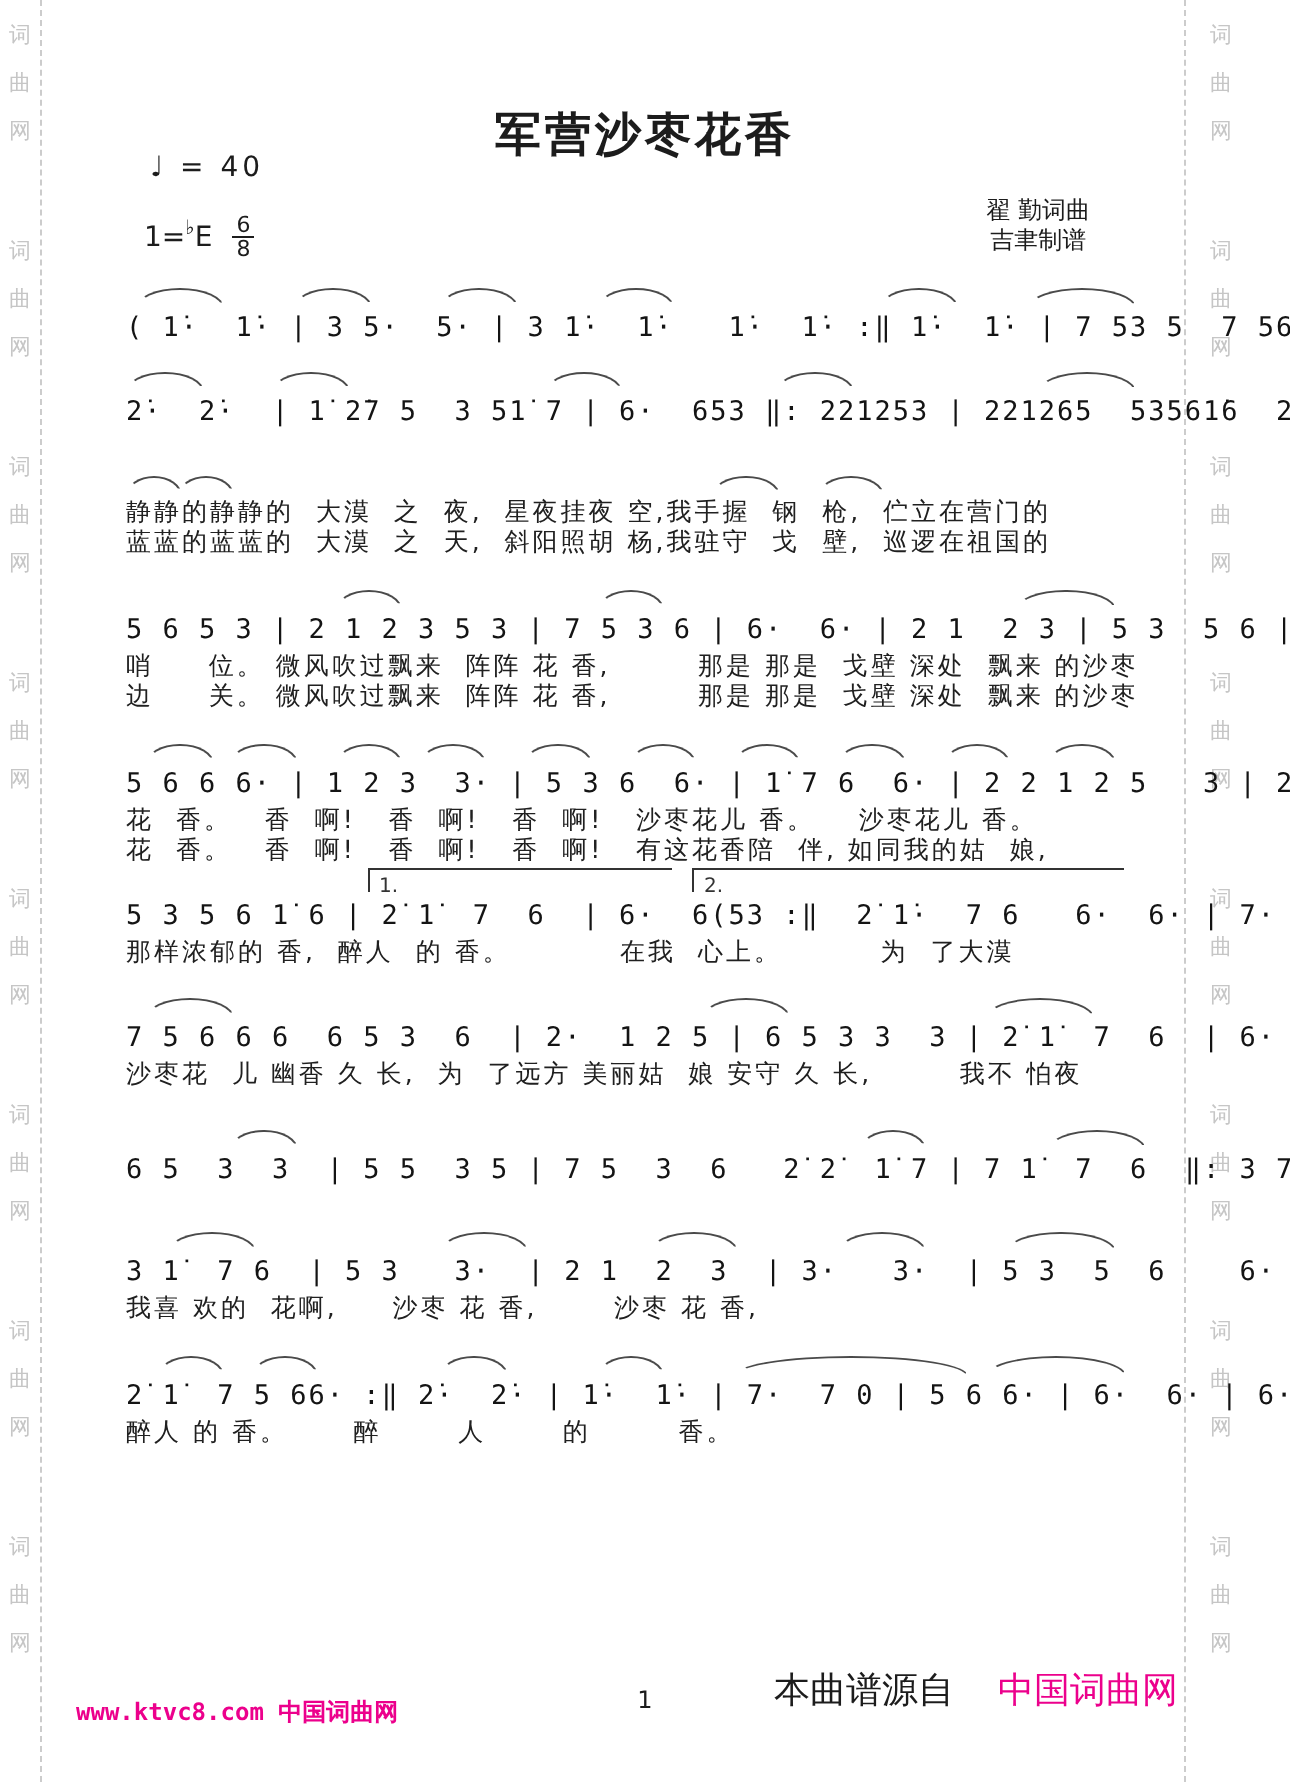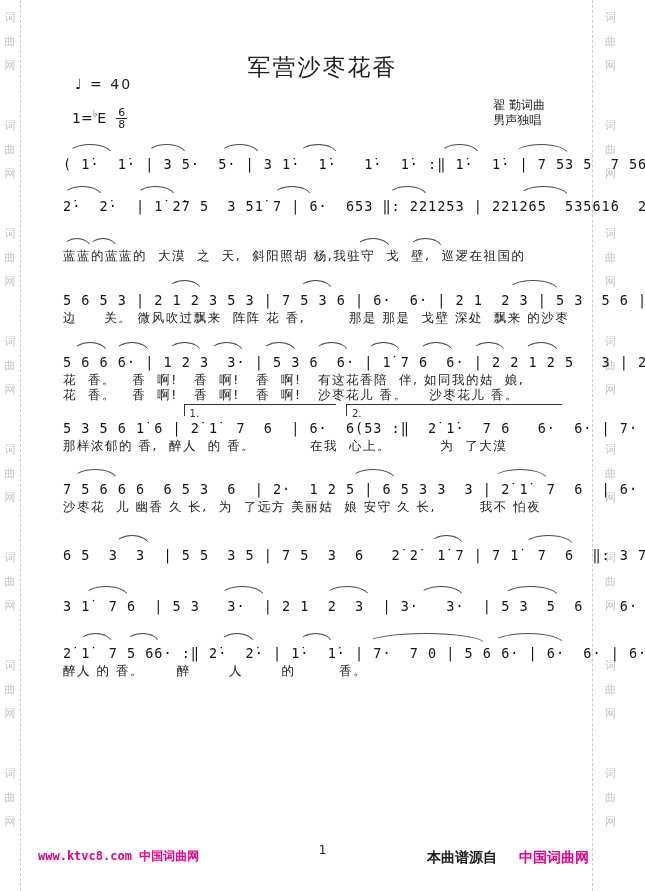--- a/index.html
+++ b/index.html
@@ -13,29 +13,29 @@
   .wm-col.right{right:0;width:52px;border-left:1px dashed #cccccc;}
   .wm-group{display:flex;flex-direction:column;margin-bottom:36px;}
   .wm-col.left .wm-group{align-items:center;}
   .wm-col.right .wm-group{padding-left:12px;}
   .wm-char{font-size:11px;line-height:24px;color:#c6c6c6;}
   .wm-inner{padding-top:6px;}
 
   
   .header{position:relative;height:140px;z-index:1;}
   .title{position:absolute;top:52px;left:0;right:0;text-align:center;
-         font-size:23px;font-weight:normal;letter-spacing:2px;}
+         font-size:23px;font-weight:bold;letter-spacing:2px;}
   .subtitle{position:absolute;top:83px;left:0;right:0;text-align:center;font-size:14px;}
   .tempo{position:absolute;top:76px;left:75px;font-size:14px;letter-spacing:2px;}
   .keysig{position:absolute;top:108px;left:72px;font-size:14px;}
   .keysig .flat{font-size:10px;vertical-align:super;}
   .meter{display:inline-block;vertical-align:middle;margin-left:10px;text-align:center;}
   .meter .num{display:block;font-size:11px;line-height:10px;border-bottom:1px solid #1c1c1c;padding:0 2px;}
   .meter .den{display:block;font-size:11px;line-height:11px;padding:0 2px;}
-  .credits{position:absolute;top:98px;right:100px;text-align:left;font-size:12px;line-height:15px;}
+  .credits{position:absolute;top:98px;right:100px;text-align:center;font-size:12px;line-height:15px;}
 
   
   .score{position:relative;z-index:1;margin:0 58px 0 63px;}
   .system{position:relative;}
   .arc-row{position:relative;height:14px;}
   .arc{position:absolute;top:4px;height:8px;border:1px solid transparent;
        border-top:1px solid #4a4a4a;border-radius:50% 50% 0 0 / 100% 100% 0 0;}
   .volta-row{position:relative;height:16px;font-size:10px;}
   .volta-seg{position:absolute;top:2px;height:11px;border-top:1px solid #333;border-left:1px solid #333;}
   .volta-label{position:absolute;top:3px;padding-left:5px;color:#333;}
@@ -50,21 +50,21 @@
   .sys-5{margin-bottom:12px;}
   .sys-6{margin-bottom:17px;}
   .sys-7{margin-bottom:17px;}
   .sys-8{margin-bottom:13px;}
 
   
   .footer{position:absolute;left:0;right:0;bottom:22px;height:30px;z-index:1;}
   .footer .site{position:absolute;left:38px;bottom:4px;font-size:12px;
                 font-family:"DejaVu Sans Mono",monospace;font-weight:bold;}
   .footer .page-num{position:absolute;left:0;right:0;bottom:12px;text-align:center;font-size:12px;}
-  .footer .source{position:absolute;right:56px;bottom:2px;font-size:14px;font-weight:bold;}
+  .footer .source{position:absolute;right:56px;bottom:12px;font-size:18px;font-weight:normal;}
   .footer .brand{margin-left:22px;}
 </style>
 </head>
 <body>
 
 <div class="wm-col left">
   <div class="wm-inner">
       <div class="wm-group">
         <div class="wm-char" style="color: rgb(198, 198, 198);">词</div>
         <div class="wm-char" style="color: rgb(198, 198, 198);">曲</div>
@@ -151,21 +151,21 @@
       </div>
     </div>
 </div>
 
 <div class="header">
   <div class="tempo">♩ = 40</div>
   <div class="title">军营沙枣花香</div>
   <div class="keysig"><span>1=</span><span class="flat">♭</span><span>E</span><span class="meter"><span class="num">6</span><span class="den">8</span></span></div>
   <div class="credits">
     <div>翟  勤词曲</div>
-    <div>男声独唱</div>
+    <div>吉聿制谱</div>
   </div>
 </div>
 
 <div class="score" id="score">
     <div class="system sys-0">
       <div class="arc-row">
         <span class="arc" style="left: 1%; width: 8%;"></span>
         <span class="arc" style="left: 16%; width: 7%;"></span>
         <span class="arc" style="left: 30%; width: 7%;"></span>
         <span class="arc" style="left: 45%; width: 7%;"></span>
@@ -184,47 +184,49 @@
       </div>
       <div class="notation">2̇·  2̇·  | 1̇ 2̇7 5  3 51̇ 7 | 6·  653 ‖: 221253 | 221265  53561̇6  2̇1̇ 76 |</div>
     </div>
     <div class="system sys-2">
       <div class="arc-row">
         <span class="arc" style="left: 0%; width: 5%;"></span>
         <span class="arc" style="left: 5%; width: 5%;"></span>
         <span class="arc" style="left: 56%; width: 6%;"></span>
         <span class="arc" style="left: 66%; width: 6%;"></span>
       </div>
+      <div class="lyrics lyrics-line-1">静静的静静的  大漠  之  夜,  星夜挂夜 空,我手握  钢  枪,  伫立在营门的</div>
       <div class="lyrics lyrics-line-2">蓝蓝的蓝蓝的  大漠  之  天,  斜阳照胡 杨,我驻守  戈  壁,  巡逻在祖国的</div>
     </div>
     <div class="system sys-3">
       <div class="arc-row">
         <span class="arc" style="left: 20%; width: 6%;"></span>
         <span class="arc" style="left: 45%; width: 6%;"></span>
         <span class="arc" style="left: 85%; width: 9%;"></span>
       </div>
       <div class="notation">5 6 5 3 | 2 1 2 3 5 3 | 7 5 3 6 | 6·  6· | 2 1  2 3 | 5 3  5 6 | 1̇ 7  6 5 3 |</div>
+      <div class="lyrics lyrics-line-1">哨     位。 微风吹过飘来  阵阵 花 香,        那是 那是  戈壁 深处  飘来 的沙枣</div>
       <div class="lyrics lyrics-line-2">边     关。 微风吹过飘来  阵阵 花 香,        那是 那是  戈壁 深处  飘来 的沙枣</div>
     </div>
     <div class="system sys-4">
       <div class="arc-row">
         <span class="arc" style="left: 2%; width: 6%;"></span>
         <span class="arc" style="left: 10%; width: 6%;"></span>
         <span class="arc" style="left: 20%; width: 6%;"></span>
         <span class="arc" style="left: 28%; width: 6%;"></span>
         <span class="arc" style="left: 38%; width: 6%;"></span>
         <span class="arc" style="left: 48%; width: 6%;"></span>
         <span class="arc" style="left: 58%; width: 6%;"></span>
         <span class="arc" style="left: 68%; width: 6%;"></span>
         <span class="arc" style="left: 78%; width: 6%;"></span>
         <span class="arc" style="left: 88%; width: 6%;"></span>
       </div>
       <div class="notation">5 6 6 6· | 1 2 3  3· | 5 3 6  6· | 1̇ 7 6  6· | 2 2 1 2 5   3 | 2 2 1 2 6   5 |</div>
+      <div class="lyrics lyrics-line-1">花  香。   香  啊!   香  啊!   香  啊!   沙枣花儿 香。    沙枣花儿 香。</div>
       <div class="lyrics lyrics-line-2">花  香。   香  啊!   香  啊!   香  啊!   有这花香陪  伴, 如同我的姑  娘,</div>
-      <div class="lyrics lyrics-line-1">花  香。   香  啊!   香  啊!   香  啊!   沙枣花儿 香。    沙枣花儿 香。</div>
     </div>
     <div class="system sys-5">
       <div class="volta-row">
         <div class="volta-seg" style="left: 23%; width: 29%;">
           <span class="volta-label">1.</span>
         </div>
         <div class="volta-seg" style="left: 54%; width: 41%;">
           <span class="volta-label">2.</span>
         </div>
       </div>
@@ -250,20 +252,21 @@
     </div>
     <div class="system sys-8">
       <div class="arc-row">
         <span class="arc" style="left: 4%; width: 8%;"></span>
         <span class="arc" style="left: 30%; width: 8%;"></span>
         <span class="arc" style="left: 50%; width: 8%;"></span>
         <span class="arc" style="left: 68%; width: 8%;"></span>
         <span class="arc" style="left: 84%; width: 10%;"></span>
       </div>
       <div class="notation">3 1̇  7 6  | 5 3   3·  | 2 1  2  3  | 3·   3·  | 5 3  5  6    6·   6·  |</div>
+      <div class="lyrics lyrics-line-1">我喜 欢的  花啊,     沙枣 花 香,       沙枣 花 香,</div>
     </div>
     <div class="system sys-9">
       <div class="arc-row">
         <span class="arc" style="left: 3%; width: 6%;"></span>
         <span class="arc" style="left: 12%; width: 6%;"></span>
         <span class="arc" style="left: 30%; width: 6%;"></span>
         <span class="arc" style="left: 45%; width: 6%;"></span>
         <span class="arc" style="left: 58%; width: 22%;"></span>
         <span class="arc" style="left: 82%; width: 13%;"></span>
       </div>

